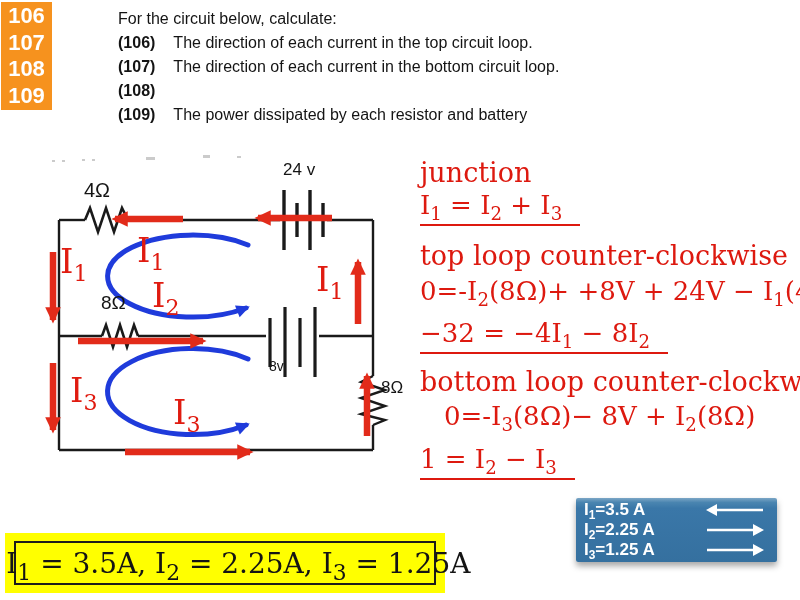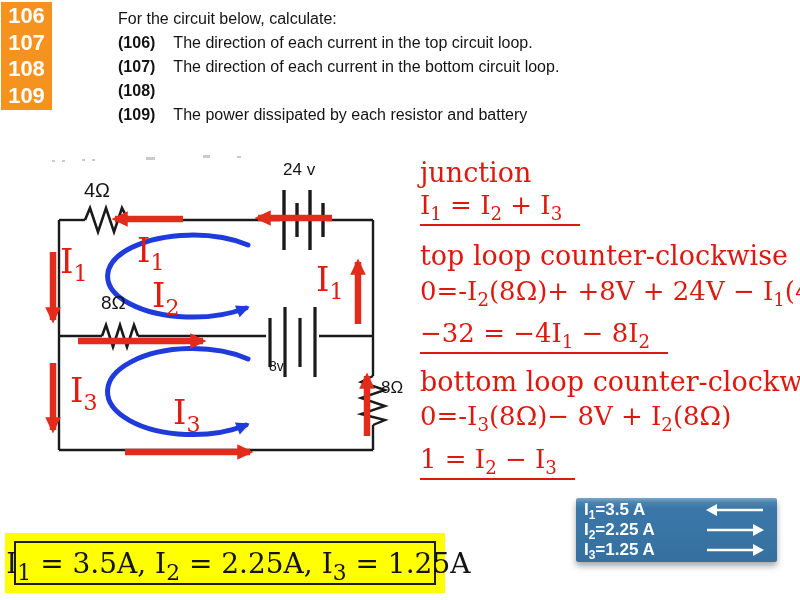--- a/index.html
+++ b/index.html
@@ -36,21 +36,21 @@
   .mline sub{font-size:.7em;line-height:0;}
   .mline.word{font-size:27px;}
   .mline.eq{font-size:26px;}
   .mline.u{border-bottom:2px solid #dd190f;padding-bottom:3px;padding-right:18px;}
   .math .mline:nth-child(1){top:157px;}
   .math .mline:nth-child(2){top:191px;}
   .math .mline:nth-child(3){top:240px;}
   .math .mline:nth-child(4){top:277px;}
   .math .mline:nth-child(5){top:319px;}
   .math .mline:nth-child(6){top:366px;}
-  .math .mline:nth-child(7){top:402px;}
+  .math .mline:nth-child(7){top:402px;margin-left:24px;}
   .math .mline:nth-child(8){top:445px;}
   
   .results{
     position:absolute;left:576px;top:498px;width:201px;height:64px;
     background:linear-gradient(180deg,#7ba6c6 0,#4a85b0 7%,#3a77a8 16%,#35709f 100%);
     border-radius:2px;box-shadow:0 4px 6px rgba(0,0,0,.35);
     display:flex;flex-direction:column;justify-content:center;
     padding:2px 10px 2px 8px;box-sizing:border-box;
   }
   .rrow{display:flex;align-items:center;justify-content:space-between;height:25px;}

